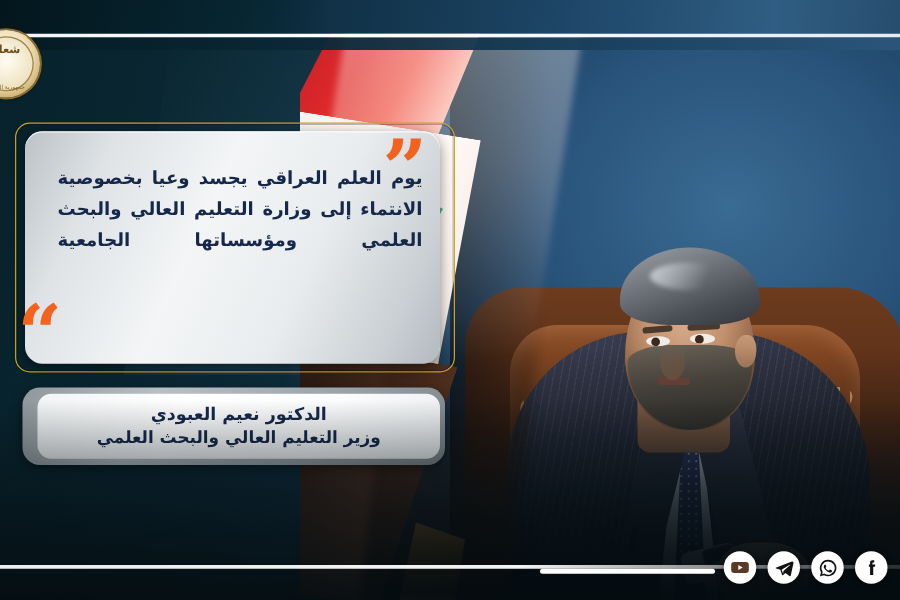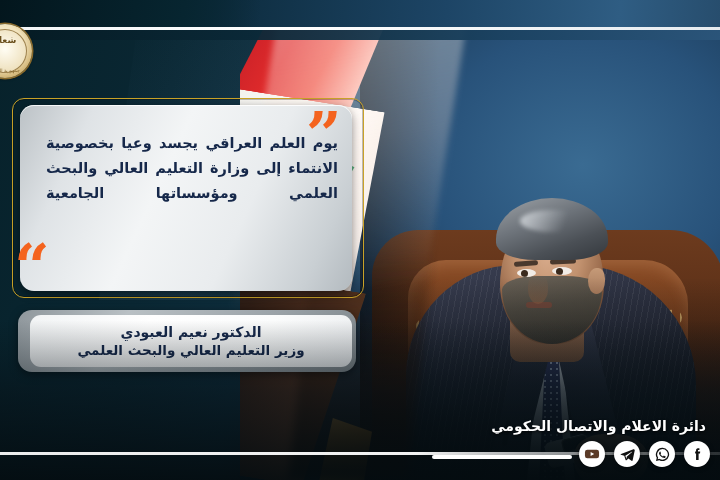--- a/index.html
+++ b/index.html
@@ -434,21 +434,20 @@
   <div class="attr-outer"></div>
   <div class="attr-inner">
     <div class="attr-line attr-name">الدكتور نعيم العبودي</div>
     <div class="attr-line attr-title">وزير التعليم العالي والبحث العلمي</div>
   </div>
 
   <div class="bg-bottom-dark"></div>
   <div class="footer-rule"></div>
   <div class="footer-rule-short"></div>
 
-  <div class="org-name">دائرة الاعلام والاتصال الحكومي</div>
 
   <div class="social">
     <div class="s-btn">
       <svg width="16" height="16" viewBox="0 0 24 24" aria-hidden="true">
         <path fill="#111" d="M15.6 8.3h-2.2V6.9c0-.6.4-.8.7-.8h1.5V3.4l-2.1 0c-2.3 0-2.9 1.7-2.9 2.9v2h-1.4v2.8h1.4V21h3.8v-9.9h2.1l.3-2.8z"></path>
       </svg>
     </div>
     <div class="s-btn">
       <svg width="17" height="17" viewBox="0 0 24 24" aria-hidden="true">
         <path fill="#111" d="M12 2.6A9.3 9.3 0 0 0 3.9 16.6L2.8 21.2l4.7-1.2A9.3 9.3 0 1 0 12 2.6zm0 1.8a7.5 7.5 0 1 1-3.9 13.9l-.3-.2-2.6.7.7-2.6-.2-.3A7.5 7.5 0 0 1 12 4.4zm-3.4 3.7c-.2 0-.5.1-.7.4-.2.3-.8.8-.8 1.9 0 1.1.8 2.2.9 2.4.1.2 1.6 2.6 4 3.5 1.9.7 2.3.6 2.7.6.5 0 1.4-.6 1.6-1.1.2-.5.2-1 .1-1.1-.1-.1-.3-.2-.6-.3-.3-.1-1.4-.7-1.6-.8-.2-.1-.4-.1-.5.1-.2.2-.6.8-.7.9-.1.2-.3.2-.5.1-.3-.1-1.1-.4-2-1.2-.7-.6-1.2-1.4-1.3-1.7-.1-.2 0-.4.1-.5l.4-.5c.1-.2.2-.3.2-.5 0-.2 0-.3-.1-.5-.1-.1-.5-1.2-.7-1.6-.2-.4-.4-.3-.5-.3h-.5z"></path>

